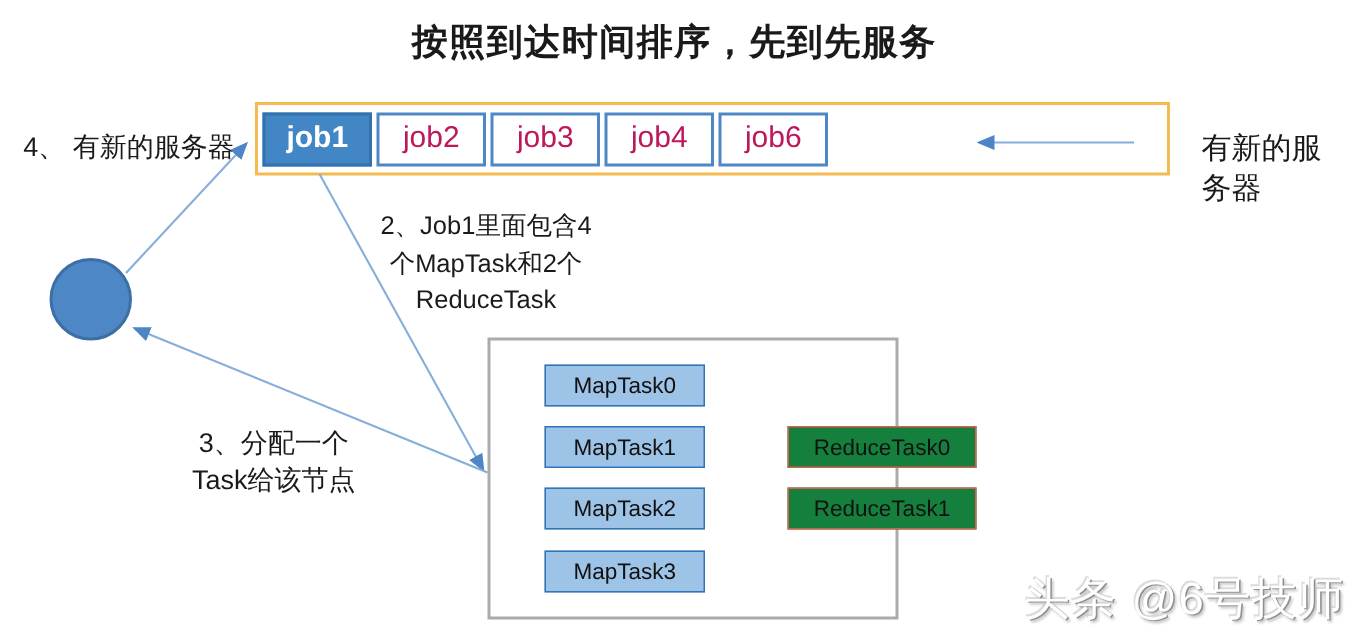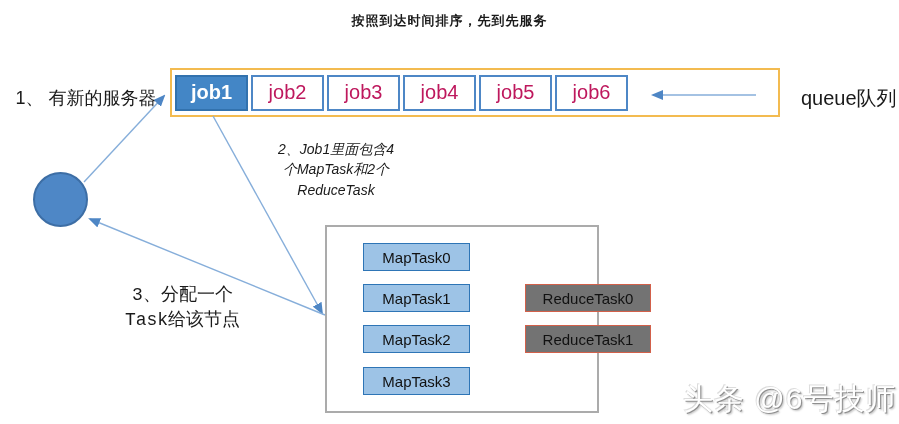--- a/index.html
+++ b/index.html
@@ -3,59 +3,59 @@
 <meta charset="utf-8">
 <style>
   html,body { margin:0; padding:0; background:#ffffff; }
   .stage {
     position:relative; width:899px; height:424px; background:#ffffff;
     font-family:"Liberation Sans","DejaVu Sans",sans-serif; overflow:hidden;
     color:#1a1a1a;
   }
   .title {
     position:absolute; top:12px; left:0; width:100%;
-    text-align:center; font-size:13px; font-weight:600; letter-spacing:1px;
+    text-align:center; font-size:24px; font-weight:600; letter-spacing:1px;
   }
   
   .queue-box {
     position:absolute; left:170px; top:68px; width:610px; height:49px;
     border:2px solid #F3BB50; box-sizing:border-box; background:#fff;
     display:flex; align-items:center; gap:3px; padding-left:3px;
   }
   .job {
     width:73px; height:36px; box-sizing:border-box;
     border:2px solid #4E87C6; background:#ffffff;
     display:flex; align-items:center; justify-content:center;
     font-size:20px; color:#be185d;
   }
   .job-active { background:#4386C6; border-color:#3272AE; color:#ffffff; font-weight:bold; }
   .queue-label { position:absolute; left:801px; top:85px; font-size:20px; font-weight:500; }
   
   .step { position:absolute; text-align:center; font-weight:500; }
   .step-1 { left:6px;  top:86px;  width:160px; font-size:18px; line-height:1.4; }
-  .step-2 { left:240px; top:139px; width:192px; font-size:14px; line-height:1.45;font-style:italic; }
-  .step-3 { left:95px;  top:283px; width:175px; font-size:18px; line-height:1.4;font-family:Liberation Mono, monospace; }
+  .step-2 { left:228px; top:139px; width:192px; font-size:17px; line-height:1.45; }
+  .step-3 { left:95px;  top:283px; width:175px; font-size:18px; line-height:1.4; }
   
   .node-circle {
     position:absolute; left:33px; top:172px; width:55px; height:55px;
     border-radius:50%; background:#4E87C6; border:2px solid #3D6EA5; box-sizing:border-box;
   }
   
   .task-panel {
     position:absolute; left:325px; top:225px; width:274px; height:188px;
     border:2px solid #ABABAB; background:#ffffff; box-sizing:border-box;
   }
   .task {
     position:absolute; height:28px; box-sizing:border-box;
     display:flex; align-items:center; justify-content:center;
     font-size:15px; color:#111;
   }
   .map-task    { left:36px;  width:107px; background:#9DC3E6; border:1.5px solid #2E75B6; }
   .mt0{top:16px} .mt1{top:57px} .mt2{top:98px} .mt3{top:140px}
-  .reduce-task { left:198px; width:126px; background:#737373; border:1.5px solid #D2604A; }
+  .reduce-task { left:198px; width:126px; background:#15803d; border:1.5px solid #D2604A; }
   .rt0{top:57px} .rt1{top:98px}
   
   .arrows { position:absolute; left:0; top:0; width:899px; height:424px; pointer-events:none; }
   .arrow-line { stroke:#86AEDA; stroke-width:1.4; fill:none; }
   
   .watermark {
     position:absolute; left:683px; top:379px; font-size:30px; font-weight:normal;
     letter-spacing:1px; color:#ffffff;
     text-shadow:1px 1px 0 #8f8f8f, 2px 2px 2px #c2c2c2, -1px -1px 0 #dcdcdc;
   }
@@ -65,27 +65,26 @@
 
 <div class="stage">
 
   <div class="title">按照到达时间排序，先到先服务</div>
 
   <div class="queue-box">
     <div class="job job-active">job1</div>
     <div class="job">job2</div>
     <div class="job">job3</div>
     <div class="job">job4</div>
-    <div class="job">job5</div>
     <div class="job">job6</div>
   </div>
-  <div class="queue-label">queue队列</div>
+  <div class="queue-label">有新的服务器</div>
 
   <div class="step step-1">
-    <div>1、 有新的服务器</div>
+    <div>4、 有新的服务器</div>
   </div>
   <div class="step step-2">
     <div>2、Job1里面包含4</div>
     <div>个MapTask和2个</div>
     <div>ReduceTask</div>
   </div>
   <div class="step step-3">
     <div>3、分配一个</div>
     <div>Task给该节点</div>
   </div>

